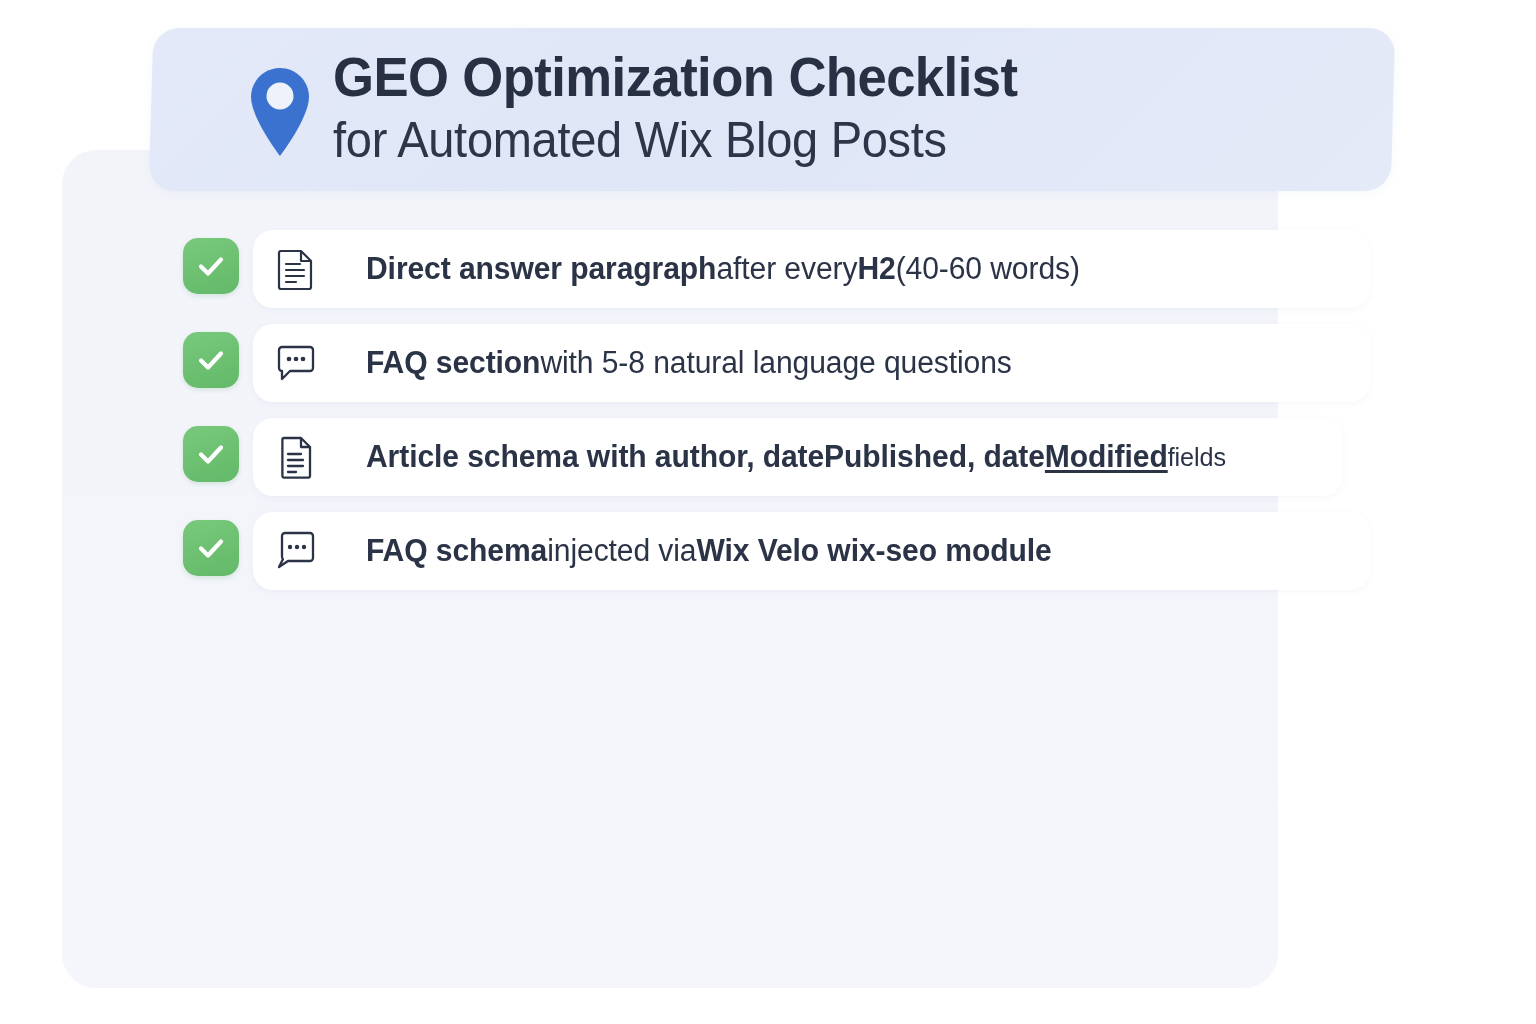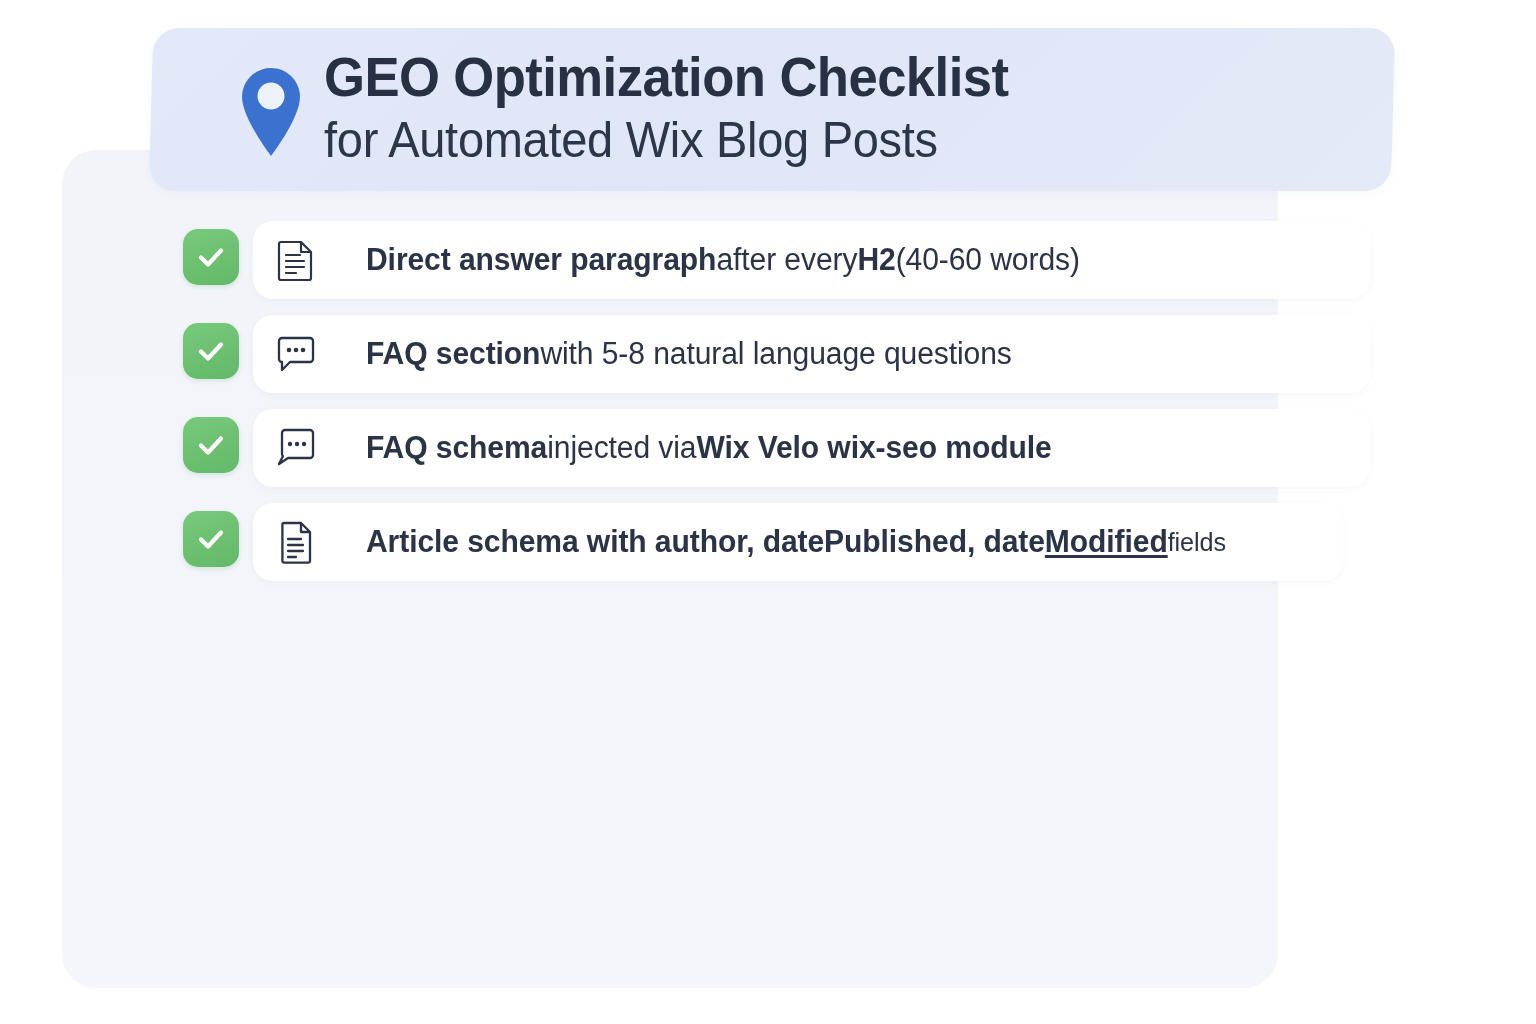--- a/index.html
+++ b/index.html
@@ -43,21 +43,21 @@
     width: 1242px;
     height: 163px;
     background: linear-gradient(135deg, #e3e9f8 0%, #dfe6f6 45%, #e5eaf8 100%);
     border-radius: 26px;
     transform: skewX(-1.6deg);
     box-shadow: 0 2px 10px rgba(120,140,190,0.07);
   }
 
   .header-inner {
     position: absolute;
-    left: 148px;
+    left: 157px;
     top: 28px;
     width: 1242px;
     height: 163px;
     display: flex;
     align-items: center;
     padding-left: 92px;
   }
 
   .pin-icon {
     width: 62px;
@@ -96,21 +96,21 @@
     margin-top: 4px;
     white-space: nowrap;
     transform: scaleX(0.94);
     transform-origin: left center;
   }
 
   
   .rows {
     position: absolute;
     left: 0;
-    top: 221px;
+    top: 230px;
     width: 1536px;
   }
 
   .row {
     position: relative;
     height: 78px;
     margin-bottom: 16px;
   }
 
   .row-card {
@@ -242,20 +242,41 @@
           <circle cx="23" cy="19" r="2.3" fill="#2b3346"></circle>
           <circle cx="30" cy="19" r="2.3" fill="#2b3346"></circle>
         </svg>
       </div>
       <div class="row-text">
         <b>FAQ section</b>
           <span class="reg"> with 5-8 natural language questions</span>
       </div>
     </div>
 
+    <div class="row w4">
+      <div class="row-card"></div>
+      <div class="checkbox">
+        <svg viewBox="0 0 34 34" xmlns="http://www.w3.org/2000/svg">
+          <path d="M7 17.5 L14 24.5 L27 10.5" fill="none" stroke="#ffffff" stroke-width="4.2" stroke-linecap="round" stroke-linejoin="round"></path>
+        </svg>
+      </div>
+      <div class="row-icon">
+        <svg viewBox="0 0 46 46" xmlns="http://www.w3.org/2000/svg">
+          <path d="M11 4 h17 l9 9 v29 a1.6 1.6 0 0 1 -1.6 1.6 h-24.4 a1.6 1.6 0 0 1 -1.6 -1.6 v-36.4 a1.6 1.6 0 0 1 1.6 -1.6 z" fill="none" stroke="#2b3346" stroke-width="2.3" stroke-linejoin="round"></path>
+          <path d="M28 4 v9 h9" fill="none" stroke="#2b3346" stroke-width="2.3" stroke-linejoin="round"></path>
+          <path d="M15 20 h13 M15 26 h15 M15 32 h15 M15 38 h8" stroke="#2b3346" stroke-width="2.3" stroke-linecap="round"></path>
+        </svg>
+      </div>
+      <div class="row-text">
+        <b>Article schema with author, datePublished, date</b>
+          <b class="u">Modified</b>
+          <span class="small"> fields</span>
+      </div>
+    </div>
+
     <div class="row w3">
       <div class="row-card"></div>
       <div class="checkbox">
         <svg viewBox="0 0 34 34" xmlns="http://www.w3.org/2000/svg">
           <path d="M7 17.5 L14 24.5 L27 10.5" fill="none" stroke="#ffffff" stroke-width="4.2" stroke-linecap="round" stroke-linejoin="round"></path>
         </svg>
       </div>
       <div class="row-icon">
         <svg viewBox="0 0 46 46" xmlns="http://www.w3.org/2000/svg">
           <path d="M9 8 a3 3 0 0 1 3 -3 h25 a3 3 0 0 1 3 3 v22 a3 3 0 0 1 -3 3 h-22 l-9 6 4 -8 a3 3 0 0 1 -1 -2 z" fill="none" stroke="#2b3346" stroke-width="2.3" stroke-linejoin="round"></path>
@@ -264,39 +285,18 @@
           <circle cx="31" cy="19" r="2.2" fill="#2b3346"></circle>
         </svg>
       </div>
       <div class="row-text">
         <b>FAQ schema</b>
           <span class="reg"> injected via </span>
           <b>Wix Velo wix-seo module</b>
       </div>
     </div>
 
-    <div class="row w4">
-      <div class="row-card"></div>
-      <div class="checkbox">
-        <svg viewBox="0 0 34 34" xmlns="http://www.w3.org/2000/svg">
-          <path d="M7 17.5 L14 24.5 L27 10.5" fill="none" stroke="#ffffff" stroke-width="4.2" stroke-linecap="round" stroke-linejoin="round"></path>
-        </svg>
-      </div>
-      <div class="row-icon">
-        <svg viewBox="0 0 46 46" xmlns="http://www.w3.org/2000/svg">
-          <path d="M11 4 h17 l9 9 v29 a1.6 1.6 0 0 1 -1.6 1.6 h-24.4 a1.6 1.6 0 0 1 -1.6 -1.6 v-36.4 a1.6 1.6 0 0 1 1.6 -1.6 z" fill="none" stroke="#2b3346" stroke-width="2.3" stroke-linejoin="round"></path>
-          <path d="M28 4 v9 h9" fill="none" stroke="#2b3346" stroke-width="2.3" stroke-linejoin="round"></path>
-          <path d="M15 20 h13 M15 26 h15 M15 32 h15 M15 38 h8" stroke="#2b3346" stroke-width="2.3" stroke-linecap="round"></path>
-        </svg>
-      </div>
-      <div class="row-text">
-        <b>Article schema with author, datePublished, date</b>
-          <b class="u">Modified</b>
-          <span class="small"> fields</span>
-      </div>
-    </div>
-
 
 
 
 
   </div>
 </div>
 
 </body></html>

